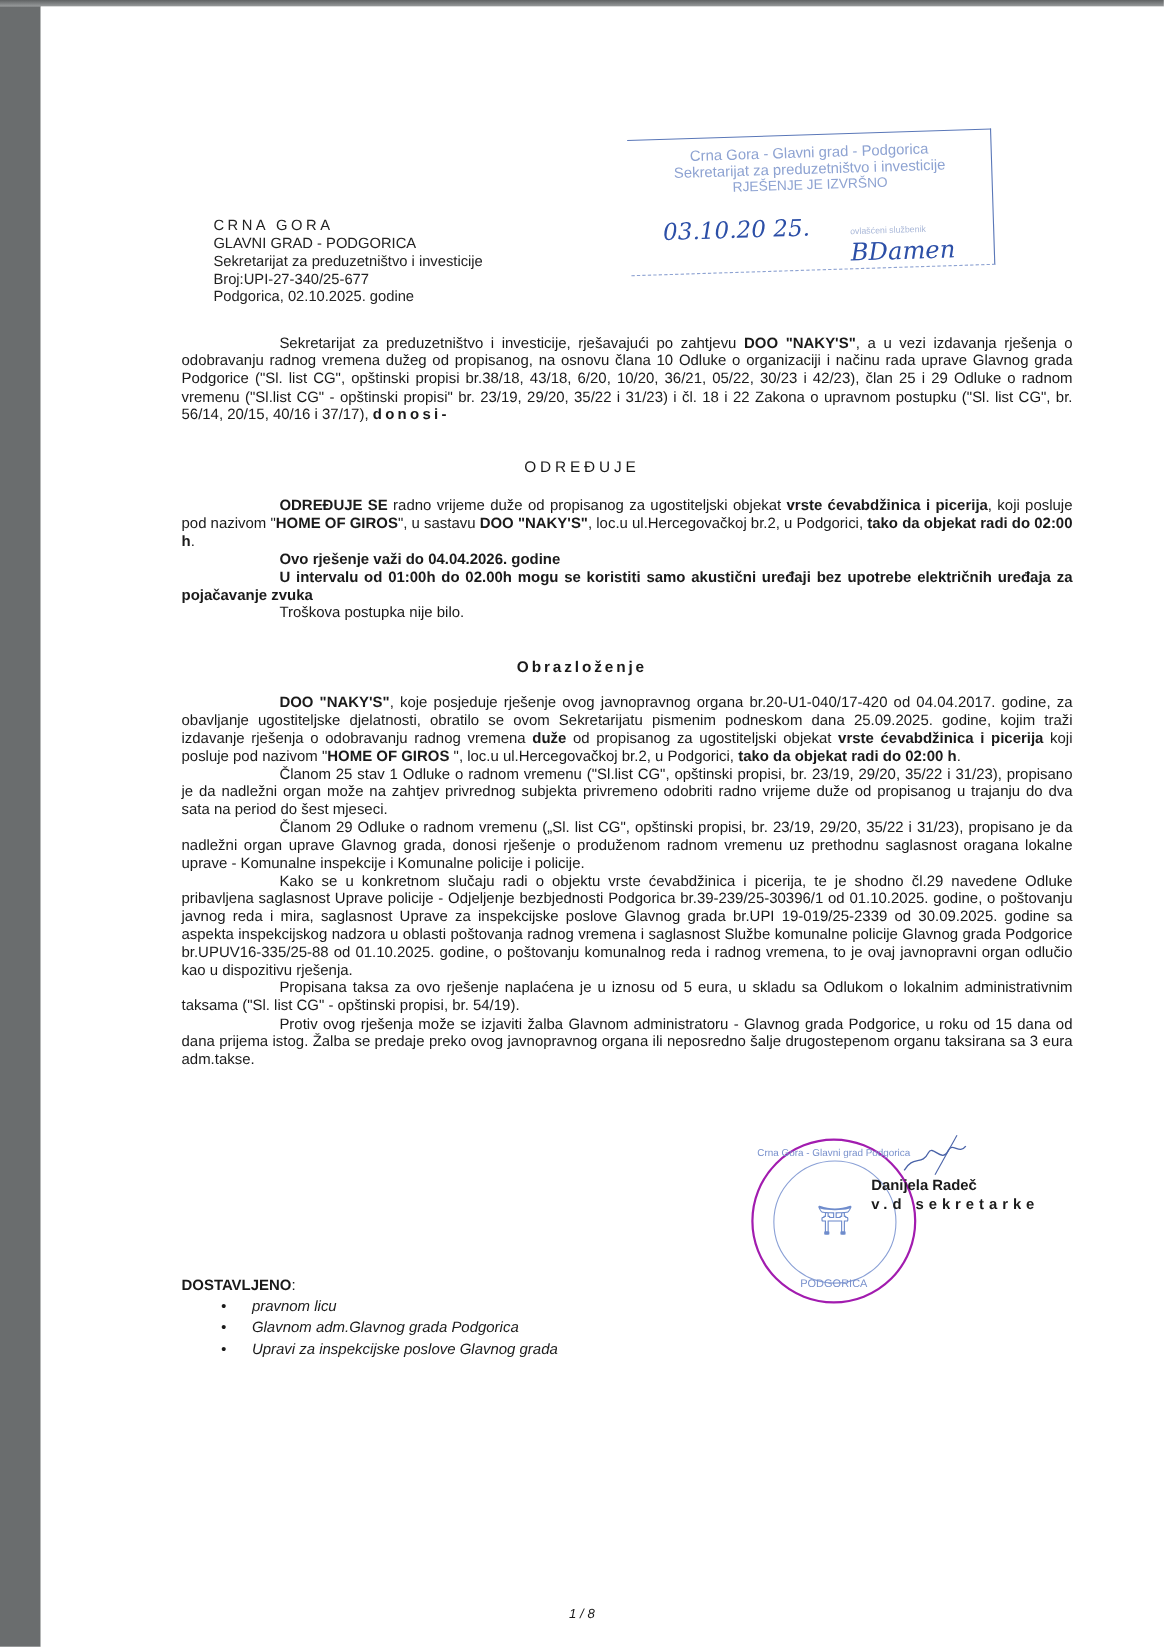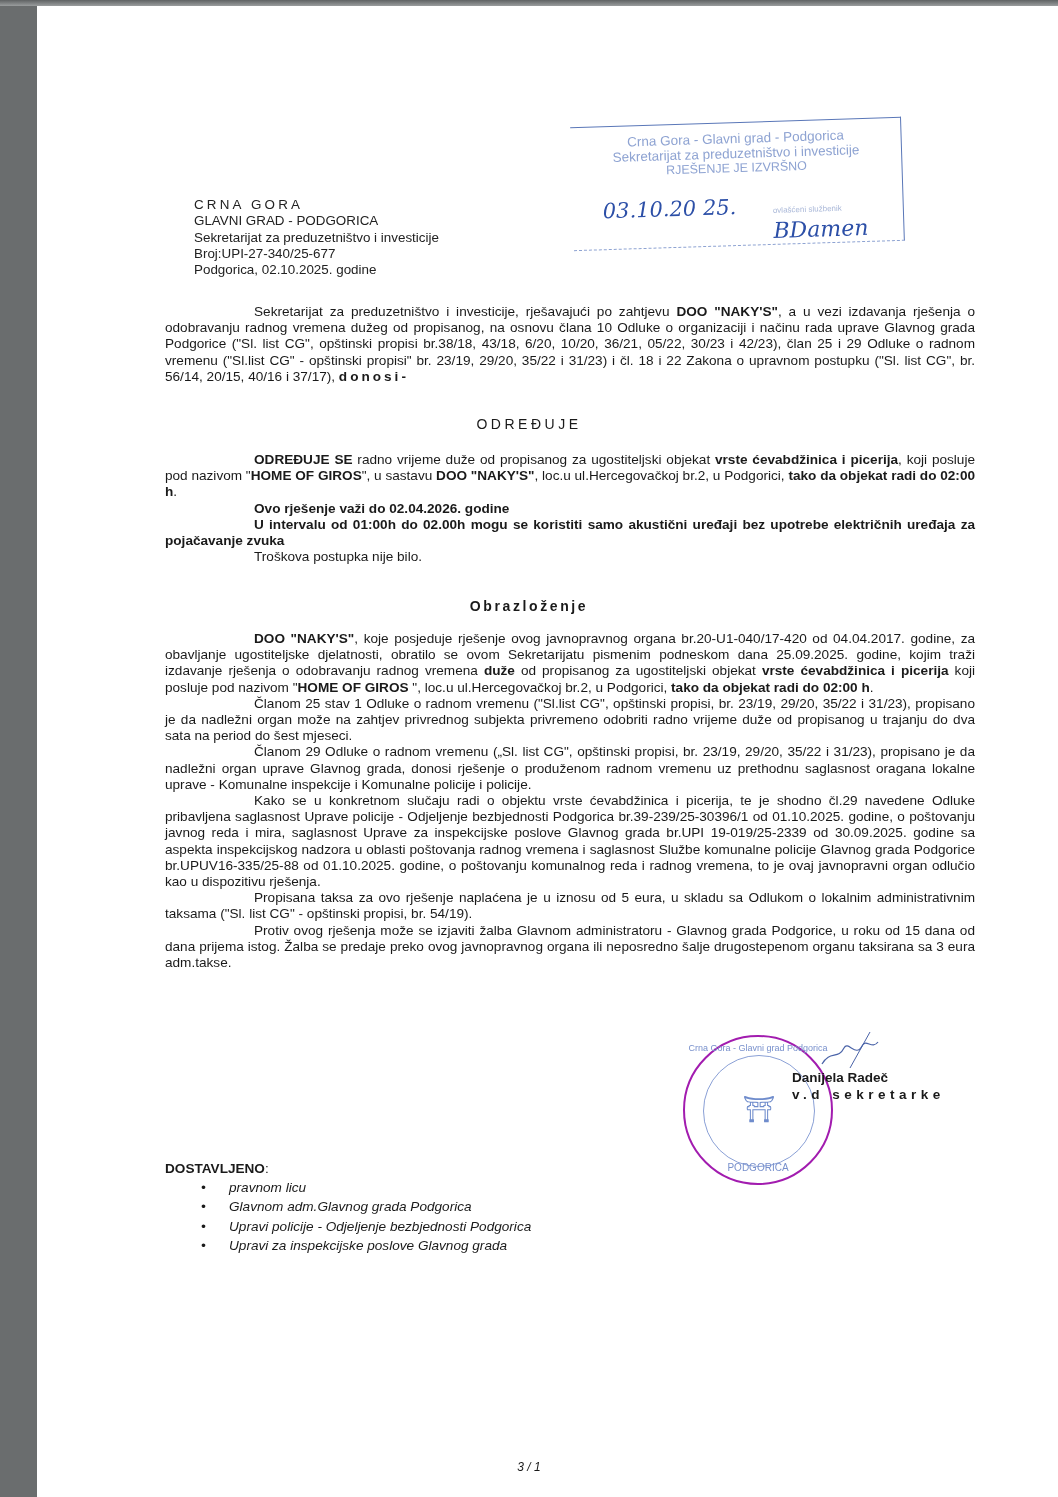--- a/index.html
+++ b/index.html
@@ -82,21 +82,21 @@
 </div>
 
 <div class="body-text" style="top:304px;">
   <p class="indent"><span>Sekretarijat za preduzetništvo i investicije, rješavajući po zahtjevu </span><span class="b">DOO "NAKY'S"</span><span>, a u vezi izdavanja rješenja o odobravanju radnog vremena dužeg od propisanog, na osnovu  člana 10 Odluke o organizaciji i načinu rada uprave Glavnog grada  Podgorice ("Sl. list CG", opštinski propisi br.38/18, 43/18, 6/20, 10/20, 36/21, 05/22, 30/23 i 42/23), član 25 i 29 Odluke o radnom vremenu ("Sl.list CG" - opštinski propisi" br. 23/19, 29/20, 35/22 i 31/23) i čl. 18 i 22 Zakona o upravnom  postupku ("Sl. list CG", br. 56/14, 20/15, 40/16 i 37/17),  </span><span class="spaced">donosi-</span></p>
 </div>
 
 <div class="heading" style="top:416px;">ODREĐUJE</div>
 
 <div class="body-text" style="top:452px;">
   <p class="indent"><span class="b">ODREĐUJE SE</span><span> radno vrijeme duže od propisanog za ugostiteljski objekat </span><span class="b">vrste ćevabdžinica i picerija</span><span>, koji posluje pod nazivom "</span><span class="b">HOME OF GIROS</span><span>", u sastavu </span><span class="b">DOO "NAKY'S"</span><span>, loc.u ul.Hercegovačkoj br.2, u Podgorici, </span><span class="b">tako da objekat radi do 02:00 h</span><span>.</span></p>
-  <p class="indent b">Ovo rješenje važi do 02.04.2026. godine</p>
+  <p class="indent b">Ovo rješenje važi do 04.04.2026. godine</p>
   <p class="indent b">U intervalu od 01:00h do 02.00h mogu se koristiti samo akustični uređaji bez upotrebe električnih uređaja za pojačavanje zvuka</p>
   <p class="indent">Troškova postupka nije bilo.</p>
 </div>
 
 <div class="heading obr" style="top:598px;">Obrazloženje</div>
 
 <div class="body-text" style="top:631px;">
   <p class="indent"><span class="b">DOO "NAKY'S"</span><span>, koje posjeduje rješenje ovog javnopravnog organa br.20-U1-040/17-420 od 04.04.2017. godine, za obavljanje ugostiteljske djelatnosti, obratilo se ovom Sekretarijatu pismenim podneskom dana 25.09.2025. godine, kojim traži izdavanje rješenja o odobravanju radnog vremena </span><span class="b">duže</span><span> od propisanog za ugostiteljski objekat </span><span class="b">vrste ćevabdžinica i picerija</span><span> koji posluje pod nazivom "</span><span class="b">HOME OF GIROS</span><span> ", loc.u ul.Hercegovačkoj br.2, u Podgorici, </span><span class="b">tako da objekat radi do 02:00 h</span><span>.</span></p>
   <p class="indent">Članom 25 stav 1 Odluke o radnom vremenu ("Sl.list CG", opštinski propisi, br. 23/19, 29/20, 35/22 i 31/23), propisano je da nadležni organ može na zahtjev privrednog subjekta privremeno odobriti radno vrijeme duže od propisanog u trajanju do dva sata na period do šest mjeseci.</p>
   <p class="indent">Članom 29 Odluke o radnom vremenu („Sl. list CG", opštinski propisi, br. 23/19, 29/20, 35/22 i 31/23), propisano je da nadležni organ uprave Glavnog grada, donosi rješenje o produženom radnom vremenu uz prethodnu saglasnost oragana lokalne uprave - Komunalne inspekcije i Komunalne policije i policije.</p>
@@ -120,18 +120,17 @@
 <div class="signer">
   <div>Danijela Radeč</div>
   <div class="role">v.d sekretarke</div>
 </div>
 
 <div class="dostav">
   <div><span class="title">DOSTAVLJENO</span><span>:</span></div>
   <ul>
     <li>pravnom licu</li>
     <li>Glavnom adm.Glavnog grada Podgorica</li>
-    <li>Upravi policije - Odjeljenje bezbjednosti Podgorica</li>
     <li>Upravi za inspekcijske poslove Glavnog grada</li>
   </ul>
 </div>
 
-<div class="pagenum">3 / 1</div>
+<div class="pagenum">1 / 8</div>
 
 </body></html>

